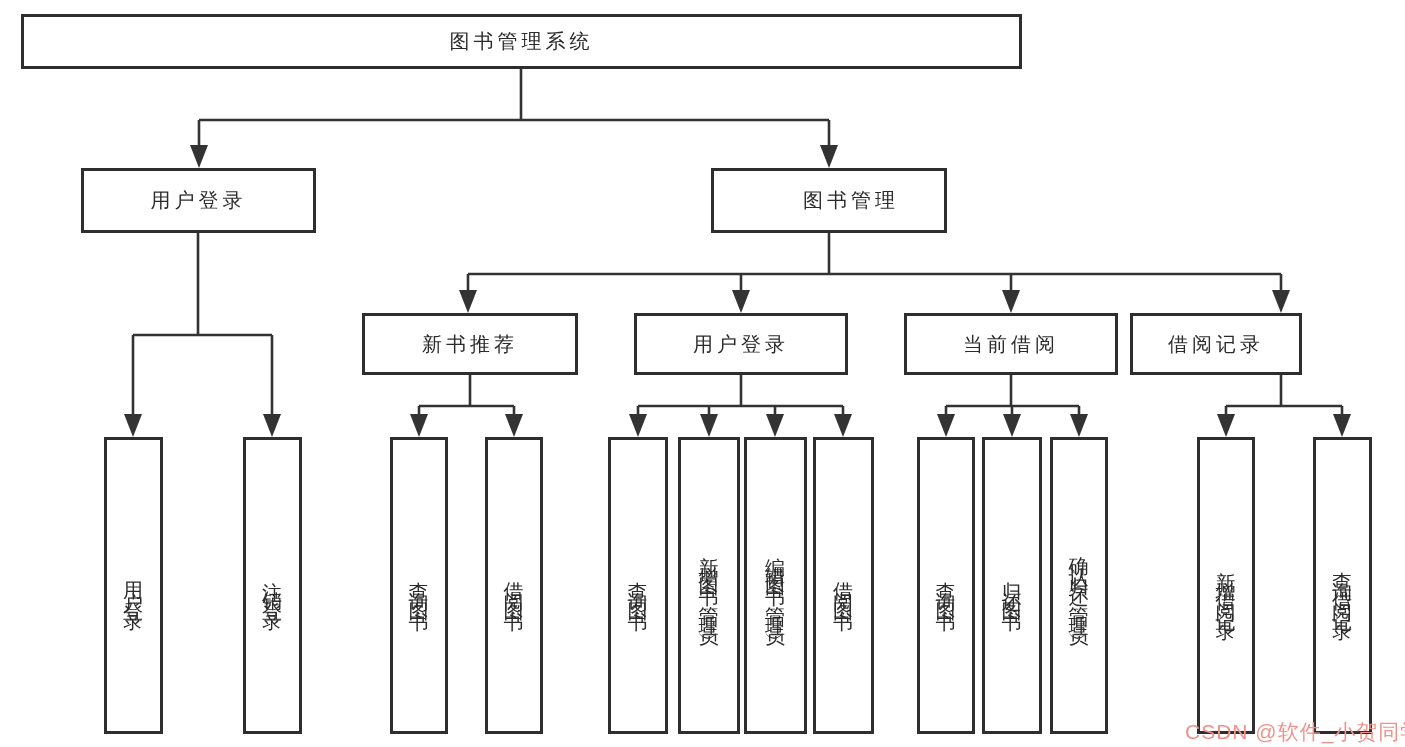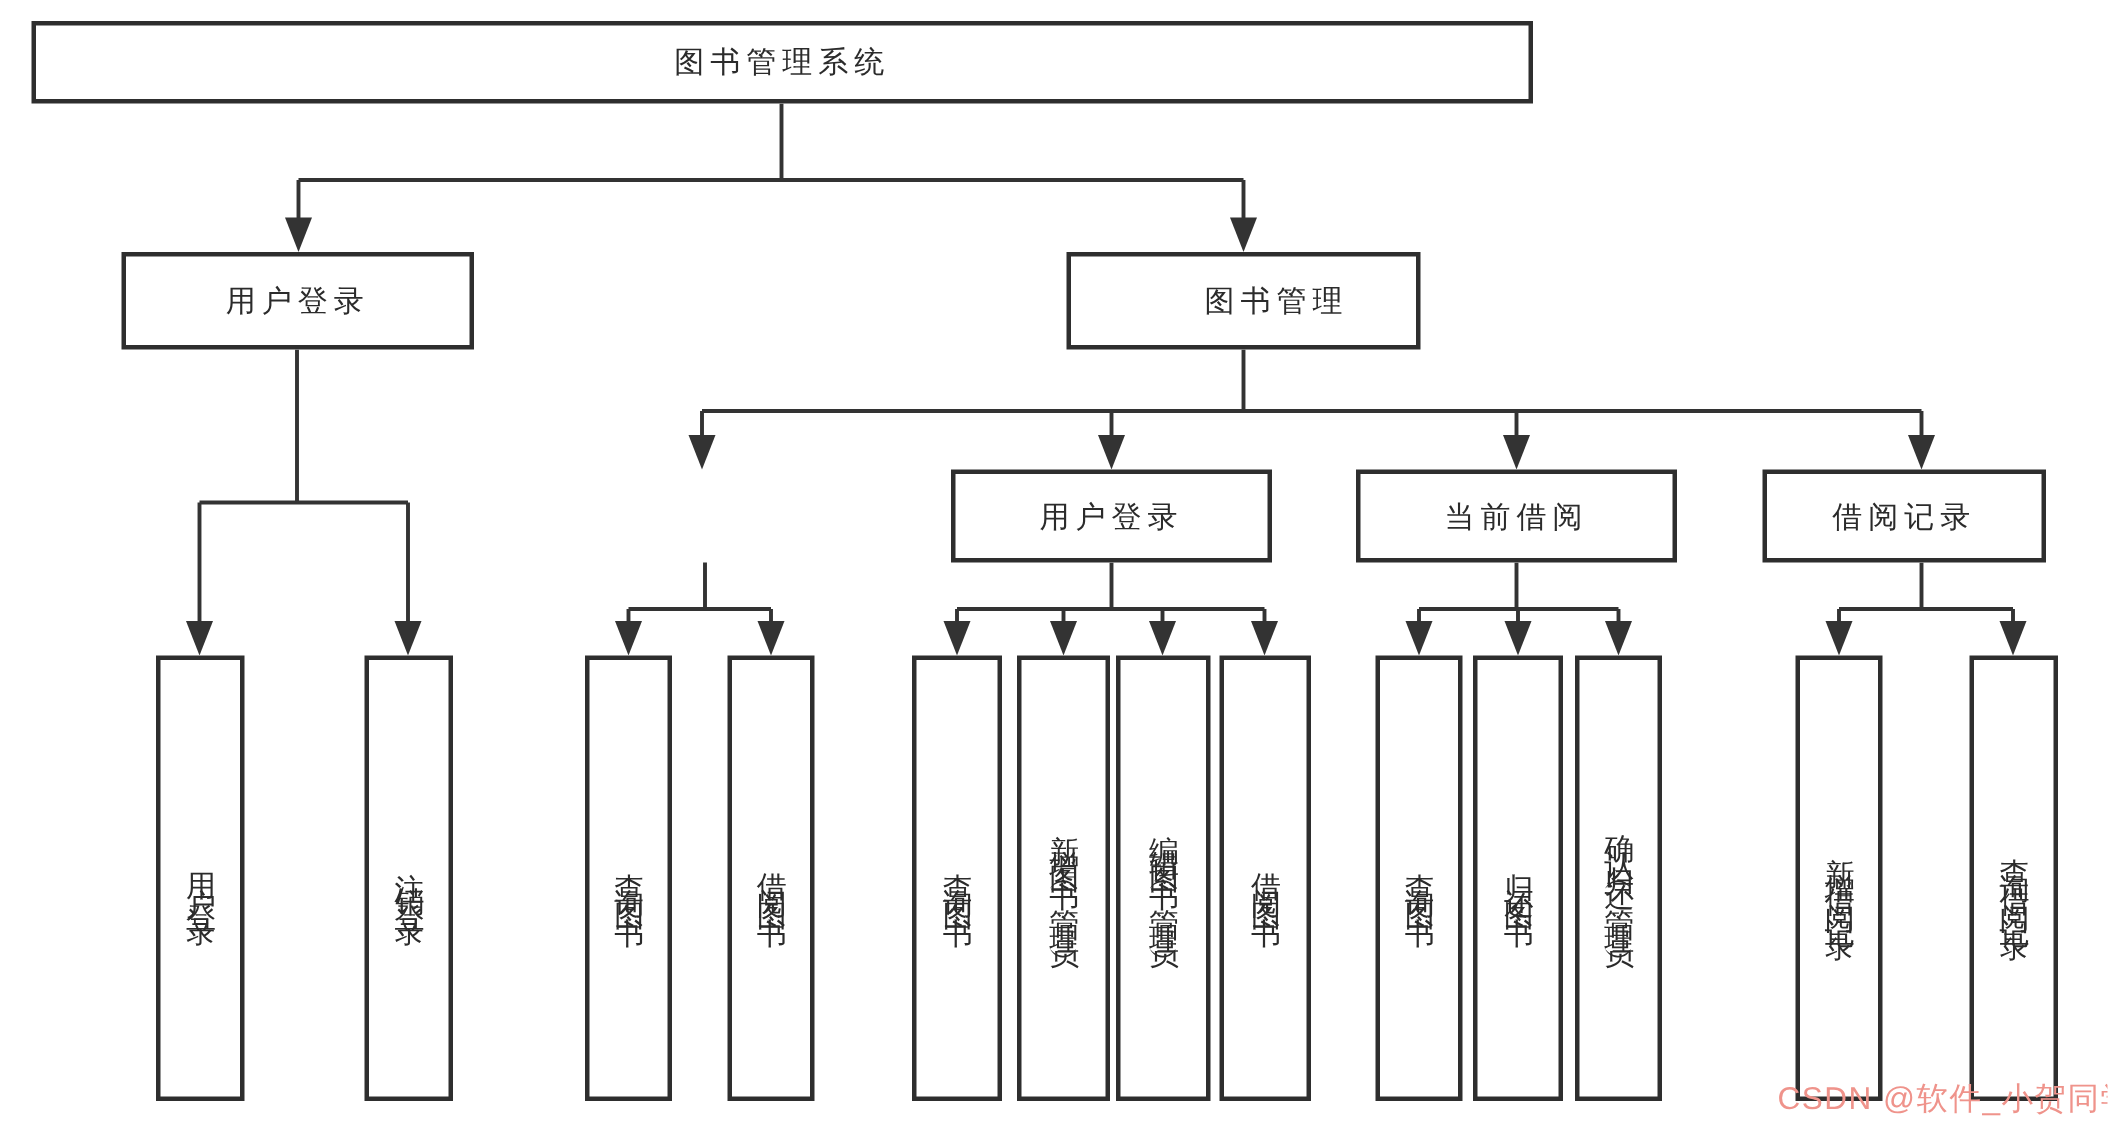--- a/index.html
+++ b/index.html
@@ -105,27 +105,30 @@
     <span class="hlbl">图书管理系统</span>
   </div>
 
   <div class="box lvl2" style="left:81px;width:235px;">
     <span class="hlbl">用户登录</span>
   </div>
   <div class="box lvl2" style="left:711px;width:236px;padding-left:44px;">
     <span class="hlbl">图书管理</span>
   </div>
 
+  <div class="box lvl3" style="left:362px;width:216px;">
+    <span class="hlbl">新书推荐</span>
+  </div>
   <div class="box lvl3" style="left:634px;width:214px;">
     <span class="hlbl">用户登录</span>
   </div>
   <div class="box lvl3" style="left:904px;width:214px;">
     <span class="hlbl">当前借阅</span>
   </div>
-  <div class="box lvl3" style="left:1175px;width:189px;">
+  <div class="box lvl3" style="left:1130px;width:172px;">
     <span class="hlbl">借阅记录</span>
   </div>
 
   <div class="box leaf" style="left:104px;width:59px;">
     <span class="vtext">用户登录</span>
   </div>
   <div class="box leaf" style="left:243px;width:59px;">
     <span class="vtext">注销登录</span>
   </div>
 

